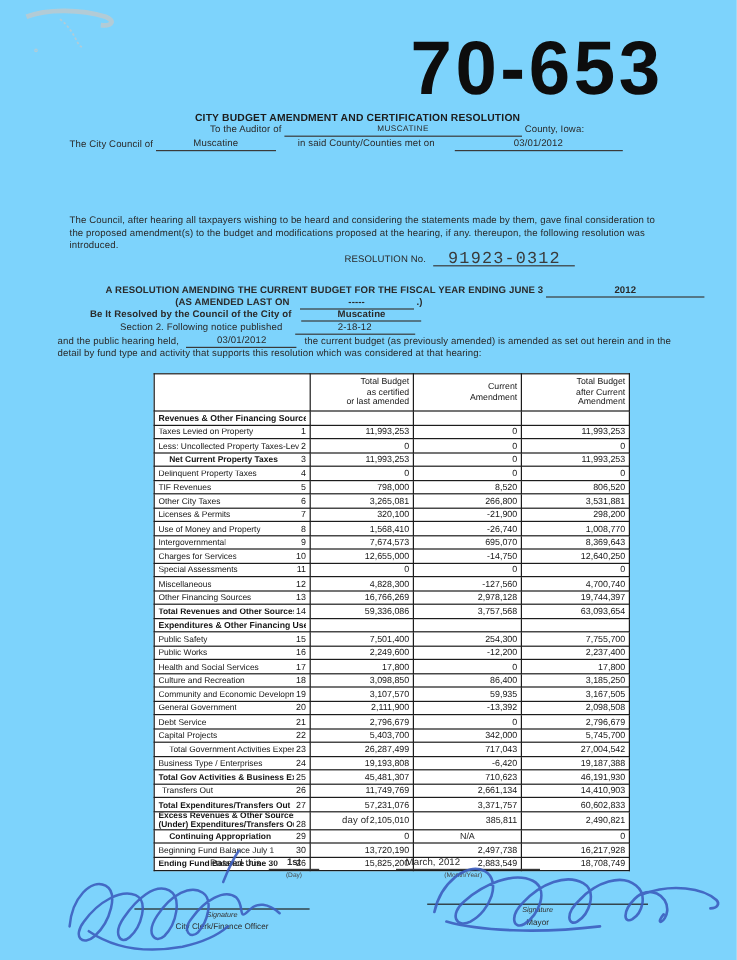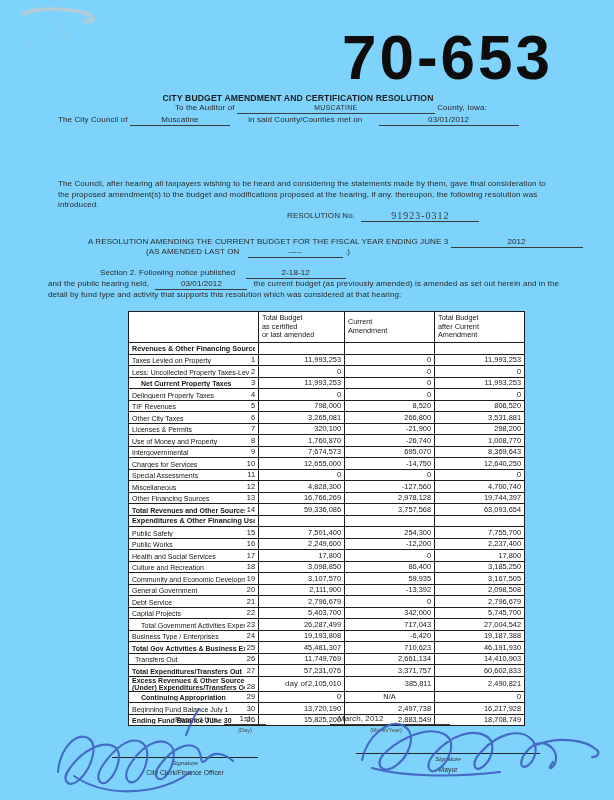--- a/index.html
+++ b/index.html
@@ -3,41 +3,41 @@
 <meta charset="utf-8">
 <style>
   html,body { margin:0; padding:0; background:#e8e8e6; }
   .page {
     position:relative; width:614px; height:800px; margin:0 auto;
     background:#7dd3fc; color:#2a2a2a;
     font-family:"Liberation Sans", sans-serif; overflow:hidden;
   }
   .abs { position:absolute; }
   .t8  { font-size:8px; line-height:10.6px; letter-spacing:.1px; }
-  .b   { font-weight:normal; }
+  .b   { font-weight:bold; }
   .ctr { text-align:center; }
   .fill {
     display:inline-block; border-bottom:1px solid #3a3a3a;
     text-align:center; vertical-align:bottom; line-height:10px;
   }
   .docnum {
     font-size:62px; font-weight:800; letter-spacing:3px; color:#0d0d0d;
     transform:scaleY(1.02); white-space:nowrap;
   }
   .title { font-size:8.6px; font-weight:bold; letter-spacing:.15px; color:#1c1c1c; }
-  .mono  { font-family:Liberation Serif, serif; font-size:10px; letter-spacing:1px; color:#3a3a3a; }
+  .mono  { font-family:Liberation Mono, monospace; font-size:14px; letter-spacing:1px; color:#3a3a3a; }
   .small-caps { font-size:6.8px; letter-spacing:.4px; }
   .caption { font-size:5.5px; color:#444; }
 
   
   #budget-table { border-collapse:collapse; table-layout:fixed; background:#fff;
                   font-size:7px; color:#161616; border:1.5px solid #111; }
   #budget-table td { border:1px solid #1c1c1c; padding:0 3px; height:10.5px;
                      overflow:hidden; white-space:nowrap; vertical-align:middle; }
-  #budget-table thead td { text-align:left; font-size:7.3px; line-height:8.8px;
+  #budget-table thead td { text-align:right; font-size:7.3px; line-height:8.8px;
                            white-space:pre-line; vertical-align:middle; height:30px; }
   #budget-table td.num { text-align:right; font-size:7.4px; }
   #budget-table td.num.na { text-align:center; }
   .lblwrap { display:flex; justify-content:space-between; align-items:flex-end; }
   .lbl-txt { overflow:hidden; white-space:nowrap; }
   tr.section .lbl-txt { font-weight:bold; font-size:7.2px; }
   tr.tall td { height:24px; vertical-align:bottom; padding-bottom:1px; }
   tr.two td { height:19px; vertical-align:bottom; padding-bottom:1px; }
   .ind  { padding-left:9px; }
   .ind2 { padding-left:3px; }
@@ -83,20 +83,24 @@
     <span>A RESOLUTION AMENDING THE CURRENT BUDGET FOR THE FISCAL YEAR ENDING JUNE 3</span>
     <span class="fill b" style="width:132px;">2012</span>
   </div>
 
   <div class="abs t8 b" style="left:146px; top:247px;">
     <span>(AS AMENDED LAST ON</span>
     <span class="fill" style="width:95px; margin-left:6px;">-----</span>
     <span>.)</span>
   </div>
 
+  <div class="abs t8 b" style="left:75px; top:257px;">
+    <span>Be It Resolved by the Council of the City of</span>
+    <span class="fill b" style="width:100px; margin-left:6px; border-bottom-width:1.4px;">Muscatine</span>
+  </div>
 
   <div class="abs t8" style="left:100px; top:268px;">
     <span>Section 2. Following notice published</span>
     <span class="fill" style="width:100px; margin-left:8px; border-bottom-width:1.4px;">2-18-12</span>
   </div>
 
   <div class="abs t8" style="left:48px; top:279px; width:512px;">
     <span>and the public hearing held,</span>
     <span class="fill" style="width:92px; margin:0 4px;">03/01/2012</span>
     <span>the current budget (as previously amended) is amended as set out herein and in the detail by fund type and activity that supports this resolution which was considered at that hearing:</span>
@@ -210,21 +214,21 @@
           <td class="num">-21,900</td>
           <td class="num">298,200</td>
         </tr>
         <tr>
           <td class="lbl">
             <div class="lblwrap">
               <span class="lbl-txt">Use of Money and Property</span>
               <span class="rownum">8</span>
             </div>
           </td>
-          <td class="num">1,760,870</td>
+          <td class="num">1,568,410</td>
           <td class="num">-26,740</td>
           <td class="num">1,008,770</td>
         </tr>
         <tr>
           <td class="lbl">
             <div class="lblwrap">
               <span class="lbl-txt">Intergovernmental</span>
               <span class="rownum">9</span>
             </div>
           </td>

